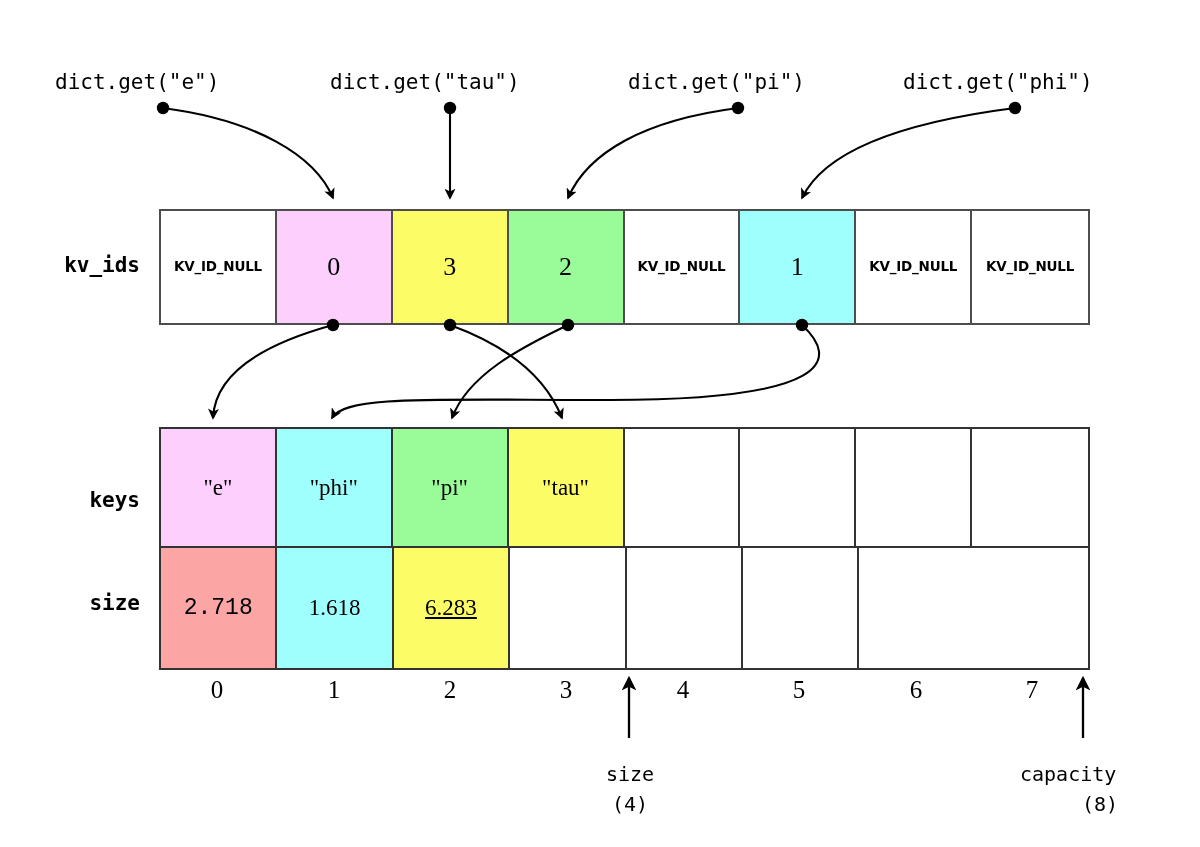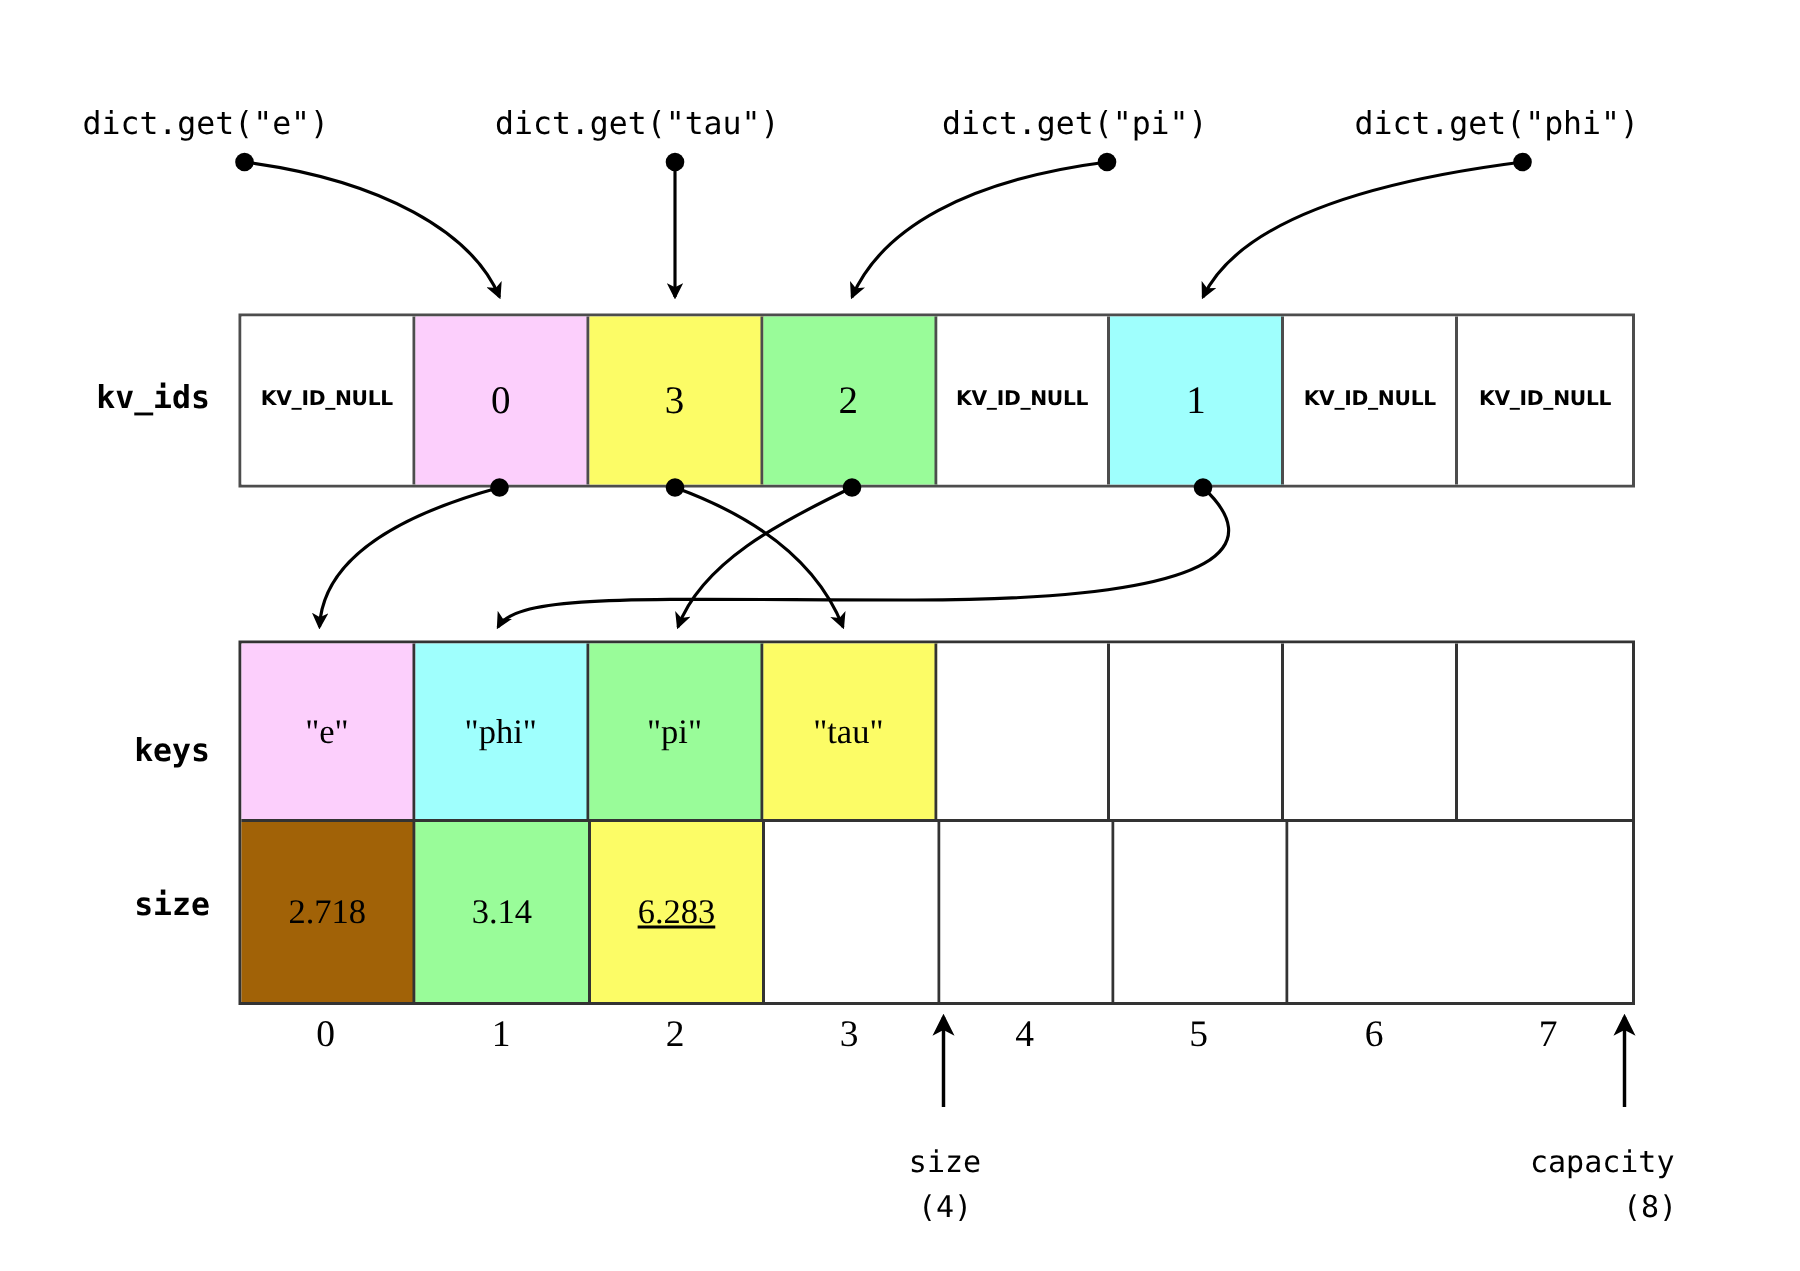--- a/index.html
+++ b/index.html
@@ -151,25 +151,25 @@
           <span></span>
         </div>
       <div class="tcell" style="background: rgb(255, 255, 255);">
           <span></span>
         </div>
       <div class="tcell" style="background: rgb(255, 255, 255);">
           <span></span>
         </div>
     </div>
     <div class="trow second">
-      <div class="tcell" style="background: #a16207;">
+      <div class="tcell" style="background: #fca5a5; font-family: Liberation Mono, monospace;">
           <span>2.718</span>
         </div>
-      <div class="tcell" style="background: rgb(153, 252, 153);">
-          <span>3.14</span>
+      <div class="tcell" style="background: rgb(159, 255, 253);">
+          <span>1.618</span>
         </div>
       <div class="tcell" style="background: rgb(252, 252, 102); text-decoration: underline;">
           <span>6.283</span>
         </div>
       <div class="tcell" style="background: rgb(255, 255, 255);">
           <span></span>
         </div>
       <div class="tcell" style="background: rgb(255, 255, 255);">
           <span></span>
         </div>

